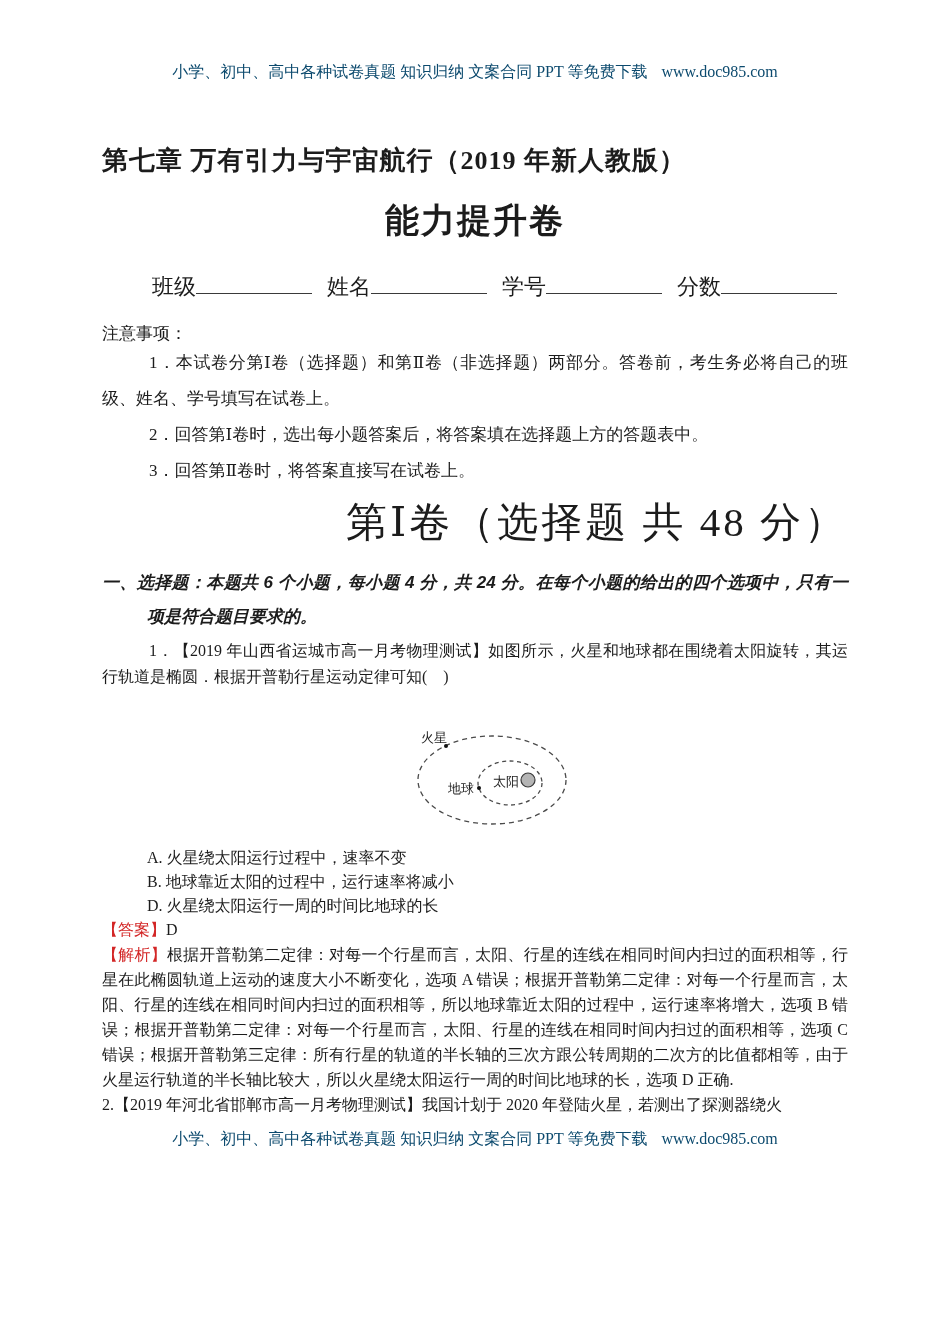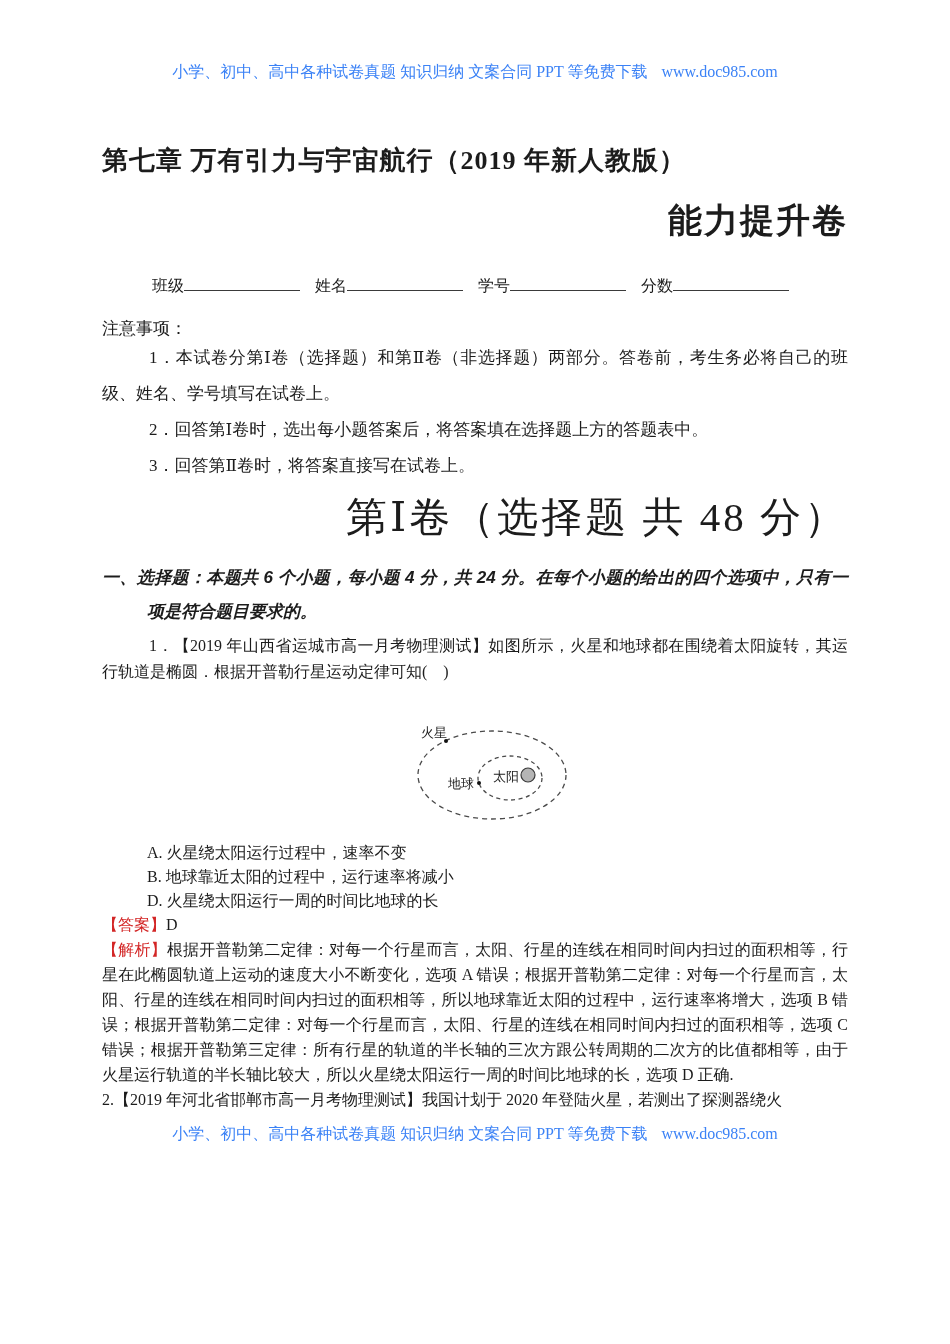--- a/index.html
+++ b/index.html
@@ -7,35 +7,35 @@
     position:relative;
     width:950px; height:1344px;
     margin:0 auto;
     background:#ffffff;
     box-sizing:border-box;
     padding:0 102px;
     overflow:hidden;
     font-family:"Liberation Serif","DejaVu Serif",serif;
     color:#1c1c1c;
   }
-  .banner { text-align:center; font-size:16px; color:#3b82f6; white-space:nowrap; }
+  .banner { text-align:center; font-size:16px; color:#0c4a6e; white-space:nowrap; }
   .banner.top { padding-top:62px; }
   .banner.bottom { margin-top:12px; }
   .banner-url { margin-left:14px; }
 
   .title {
     margin:60px 0 0; text-align:left;
     font-size:26px; font-weight:700; letter-spacing:1px;
   }
   .subtitle {
-    margin:20px 0 0; text-align:right;
+    margin:20px 0 0; text-align:center;
     font-size:34px; font-weight:700; letter-spacing:2px;
   }
 
-  .fill-row { margin-top:28px; padding-left:50px; font-size:16px; display:flex; }
+  .fill-row { margin-top:28px; padding-left:50px; font-size:22px; display:flex; }
   .fill-field { margin-right:15px; white-space:nowrap; }
   .blank {
     display:inline-block; width:116px; height:18px;
     border-bottom:1px solid #3a3a3a; vertical-align:baseline;
   }
 
   .exam-info { margin-top:12px; text-align:center; font-size:17px; }
 
   .notes-heading { margin-top:20px; font-size:17px; }
   .note {

